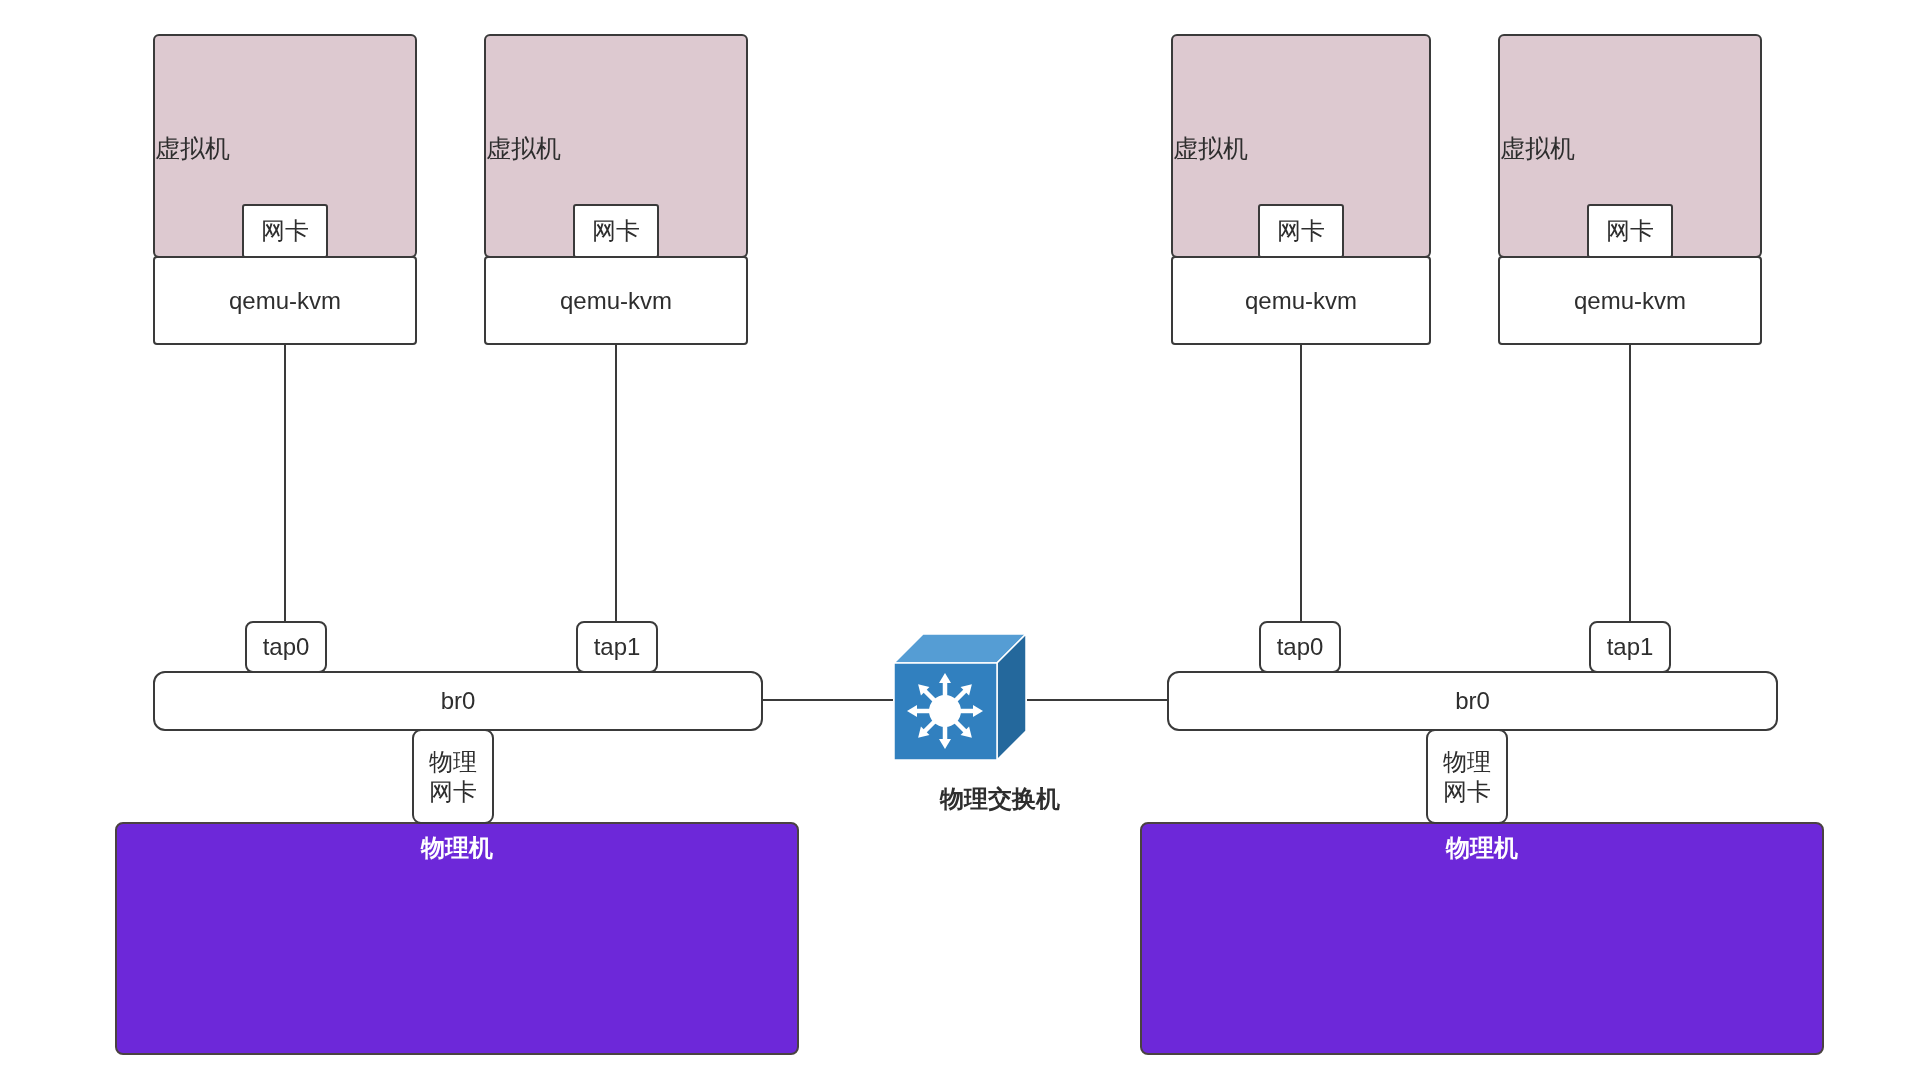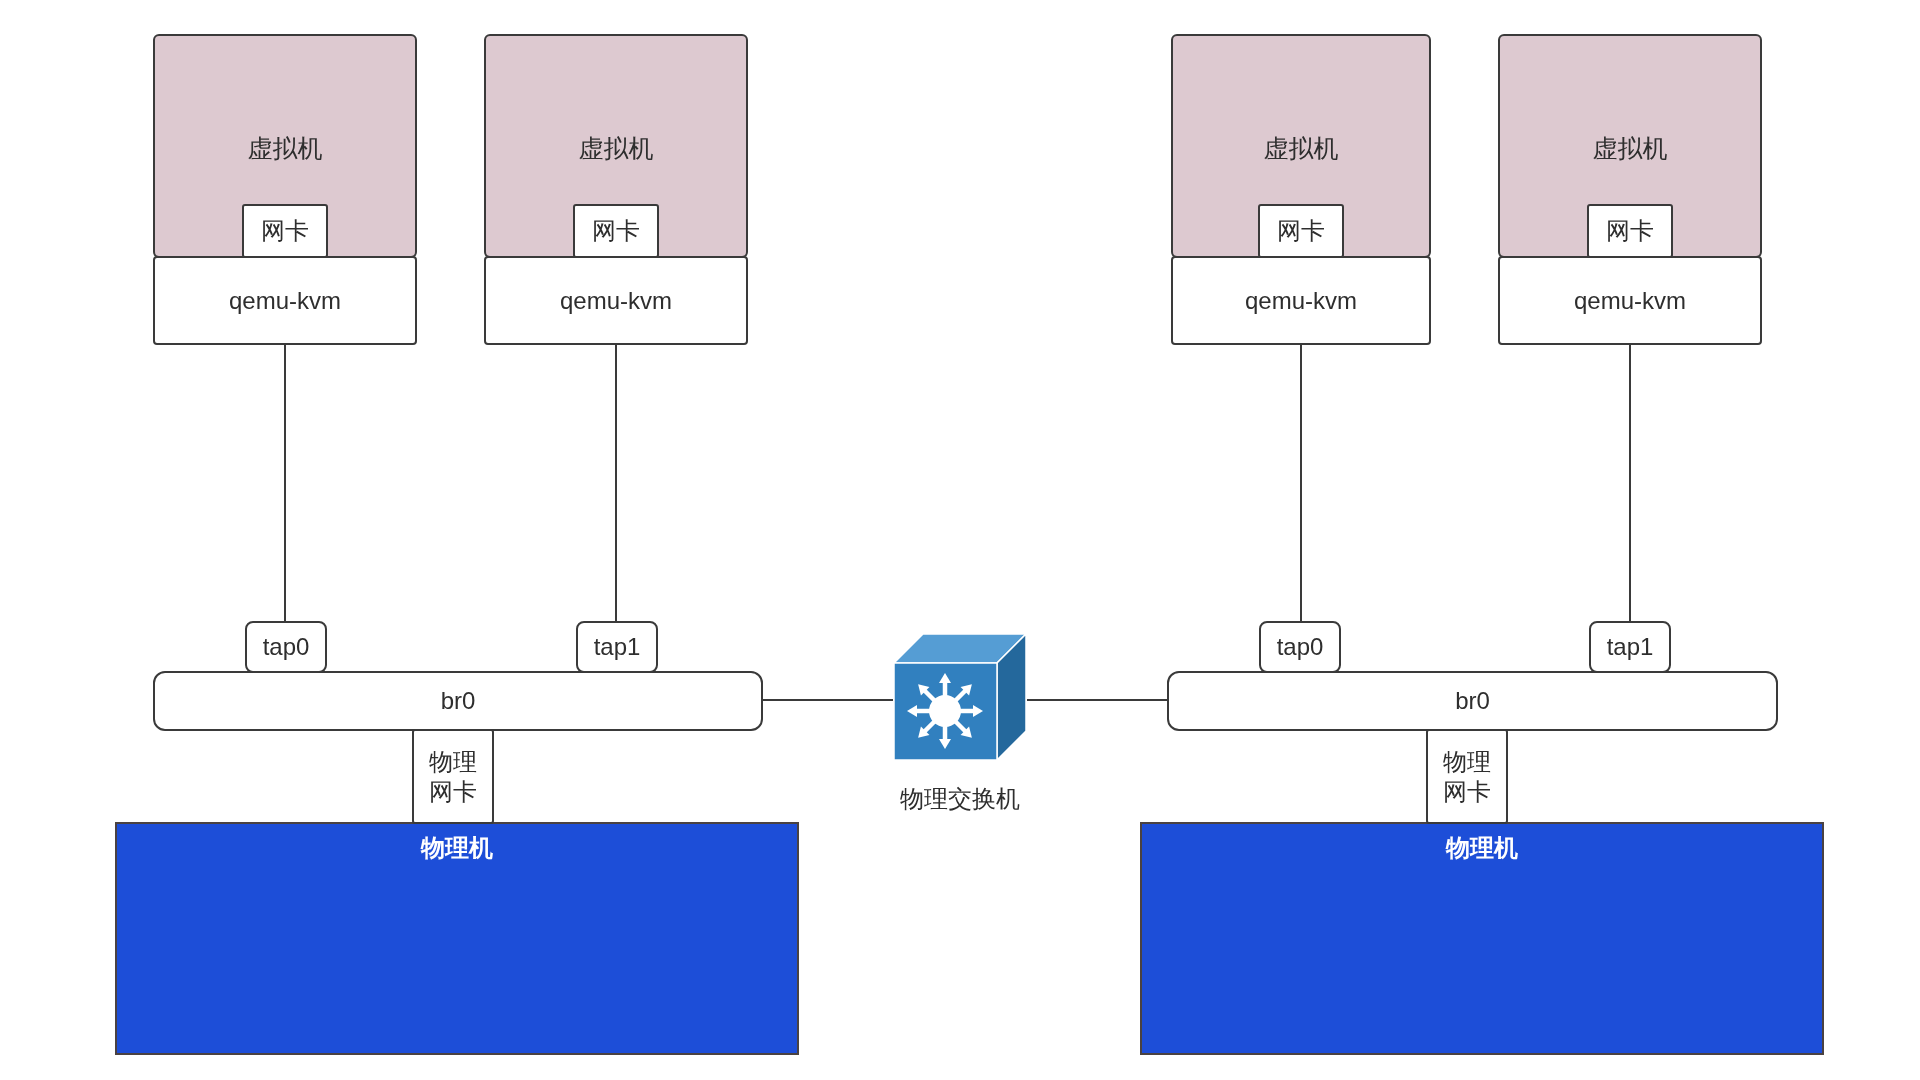--- a/index.html
+++ b/index.html
@@ -26,21 +26,20 @@
   .vm-box {
     position: absolute;
     border: 2px solid #3a3a3a;
     background: #ddc9d0;
     border-radius: 6px;
   }
   .vm-label {
     position: absolute;
     left: 0; right: 0;
     top: 96px;
-    text-align: center;
     font-size: 25px;
     color: #2e2e2e;
   }
   .nic-box {
     position: absolute;
     left: 50%;
     bottom: -2px;
     transform: translateX(-50%);
     width: 86px;
     height: 54px;
@@ -49,48 +48,49 @@
     display: flex;
     align-items: center;
     justify-content: center;
     font-size: 24px;
     border-radius: 3px;
   }
   .qemu-box { border-radius: 4px; }
   .tap-box { border-radius: 8px; z-index: 3; }
   .bridge-bar { border-radius: 12px; z-index: 1; }
   .physnic-box {
-    border-radius: 3px;
+    border-radius: 9px;
     z-index: 2;
     text-align: center;
     white-space: pre-line;
     line-height: 1.25;
   }
   .host-box {
     position: absolute;
     border: 2px solid #4a4242;
-    background: #1d4ed8;
-    border-radius: 0;
+    background: #6d28d9;
+    border-radius: 8px;
     text-decoration: underline;
   }
   .host-label {
     position: absolute;
     left: 0; right: 0;
     top: 8px;
     text-align: center;
     font-size: 24px;
     font-weight: bold;
     color: #ffffff;
   }
   .line { position: absolute; background: #3a3a3a; }
   .switch-label {
     position: absolute;
-    text-align: center;
+    text-align: right;
     font-size: 24px;
     color: #2e2e2e;
+    font-weight: bold;
   }
 </style>
 </head>
 <body>
 
 <div id="canvas">
 
   <div class="vm-box" style="left:153px; top:34px; width:264px; height:224px;">
     <div class="vm-label">虚拟机</div>
     <div class="nic-box">网卡</div>

